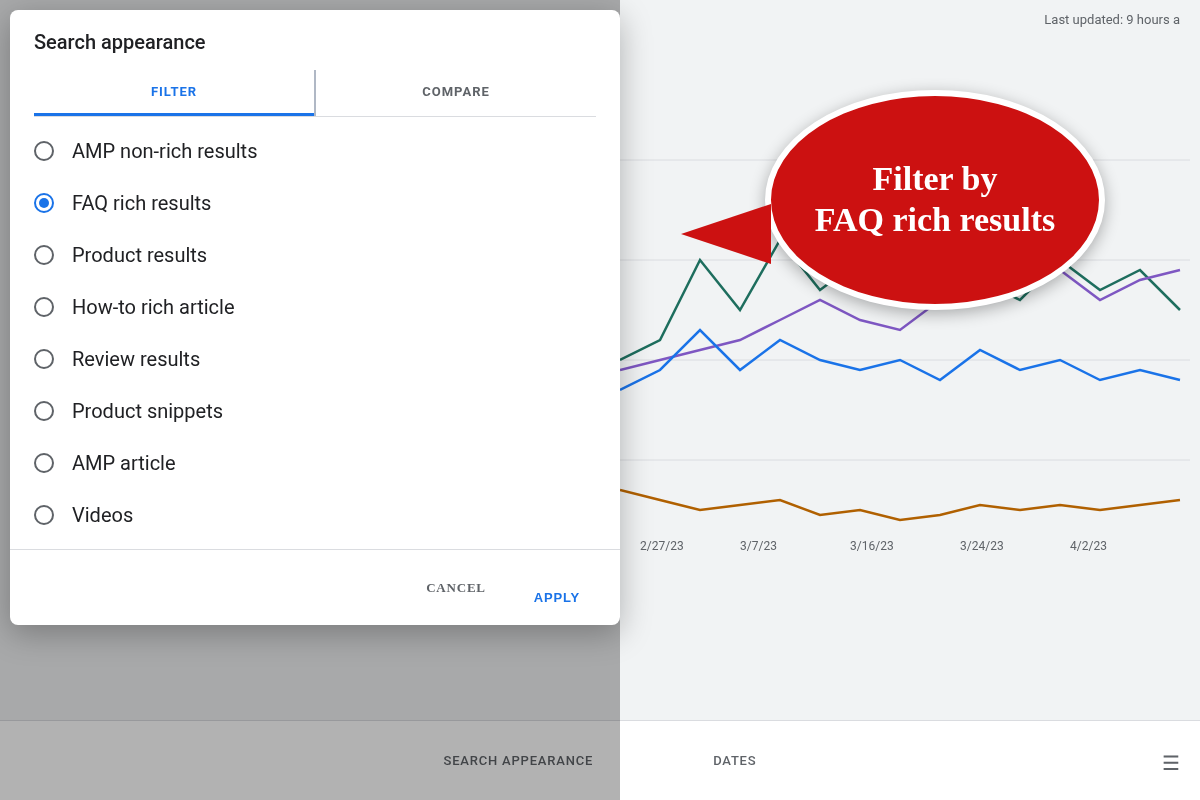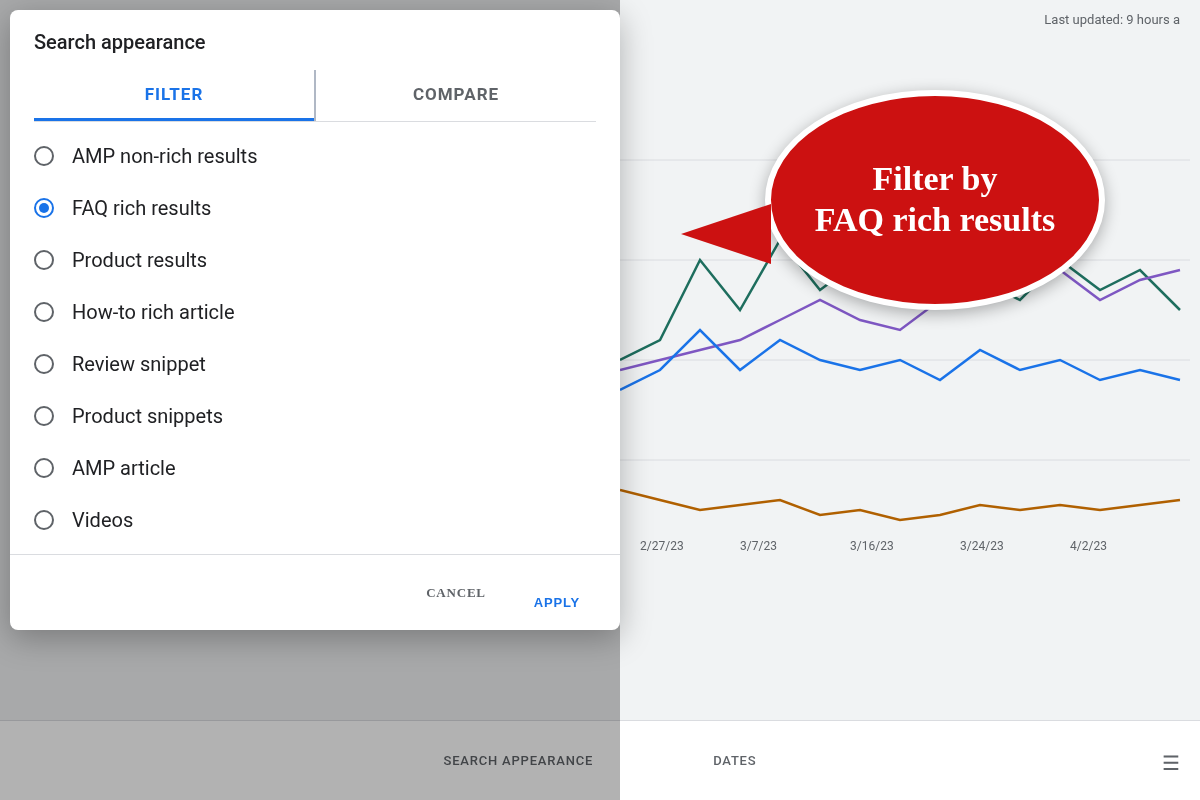--- a/index.html
+++ b/index.html
@@ -103,21 +103,21 @@
 
     .tab-row {
       display: flex;
       border-bottom: 1px solid #dadce0;
     }
 
     .tab {
       flex: 1;
       text-align: center;
       padding: 14px 0;
-      font-size: 17px;
+      font-size: 13px;
       font-weight: 700;
       letter-spacing: 1px;
       cursor: pointer;
       color: #5f6368;
       text-transform: uppercase;
     }
 
     .tab.active {
       color: #1a73e8;
       border-bottom: 3px solid #1a73e8;
@@ -326,21 +326,21 @@
       <span>Product results</span>
     </div>
 
     <div class="radio-item">
       <div class="radio-circle"></div>
       <span>How-to rich article</span>
     </div>
 
     <div class="radio-item">
       <div class="radio-circle"></div>
-      <span>Review snippet</span>
+      <span>Review results</span>
     </div>
 
     <div class="radio-item">
       <div class="radio-circle"></div>
       <span>Product snippets</span>
     </div>
 
     <div class="radio-item">
       <div class="radio-circle"></div>
       <span>AMP article</span>

